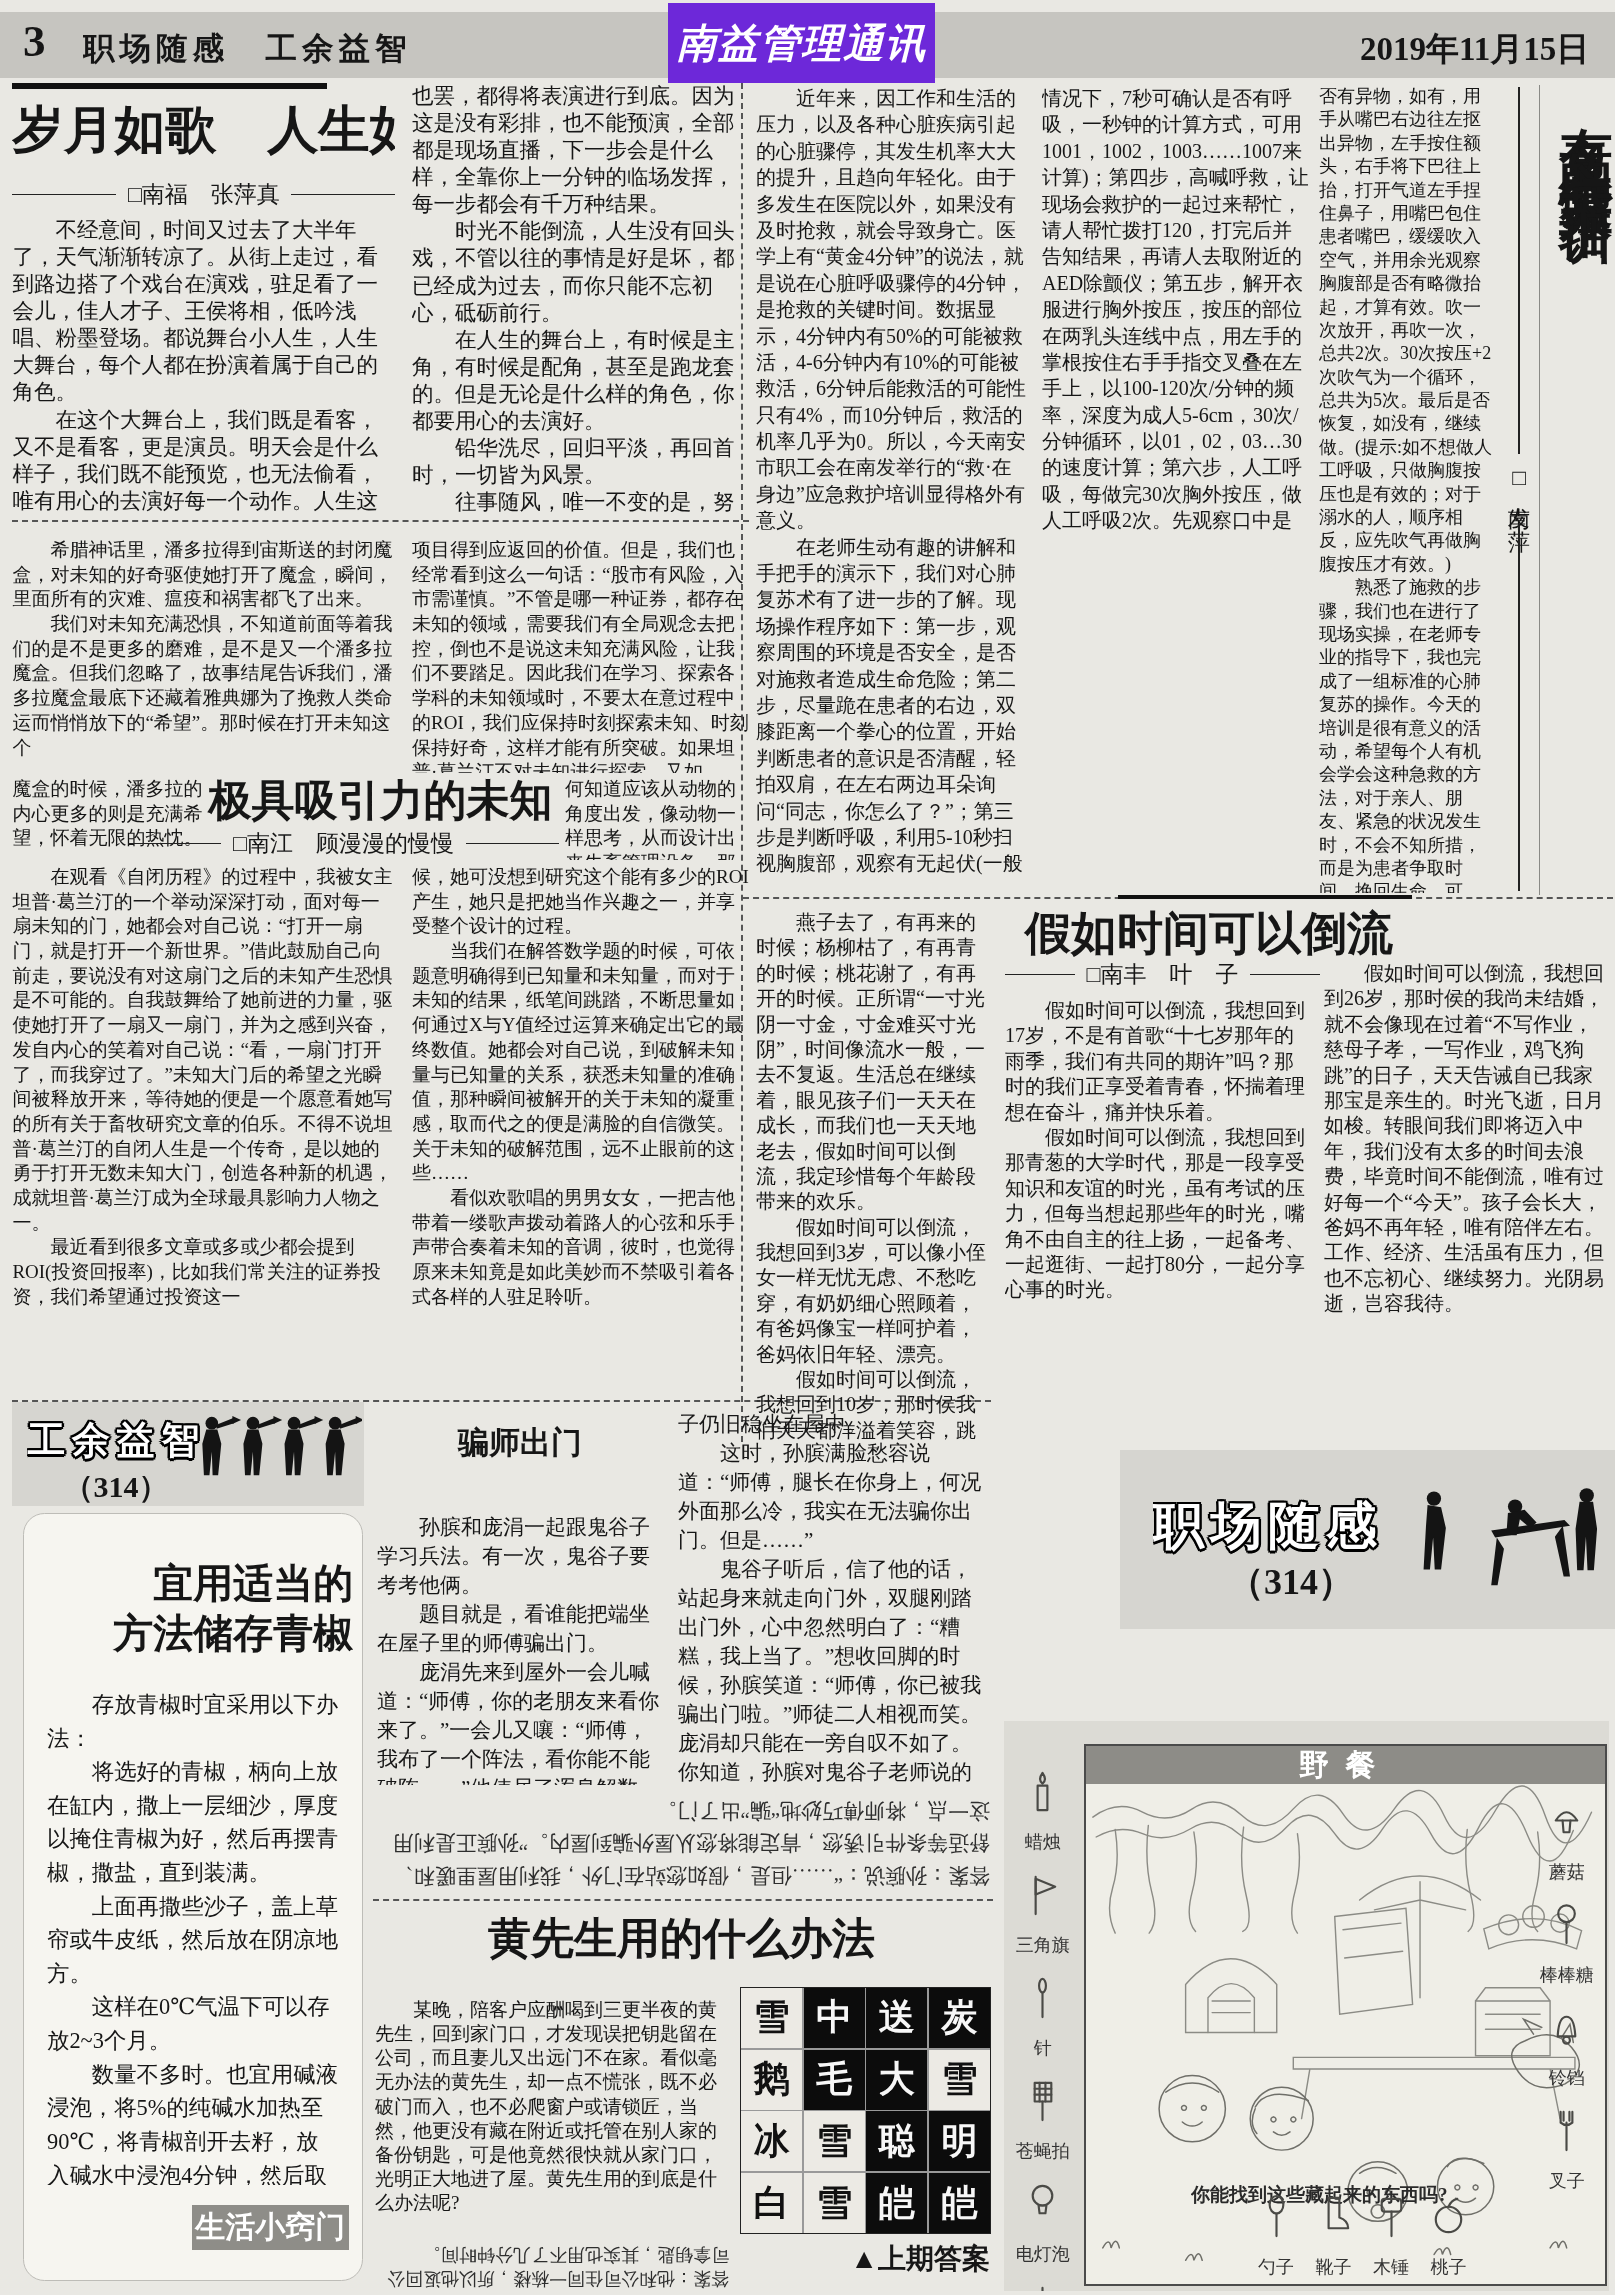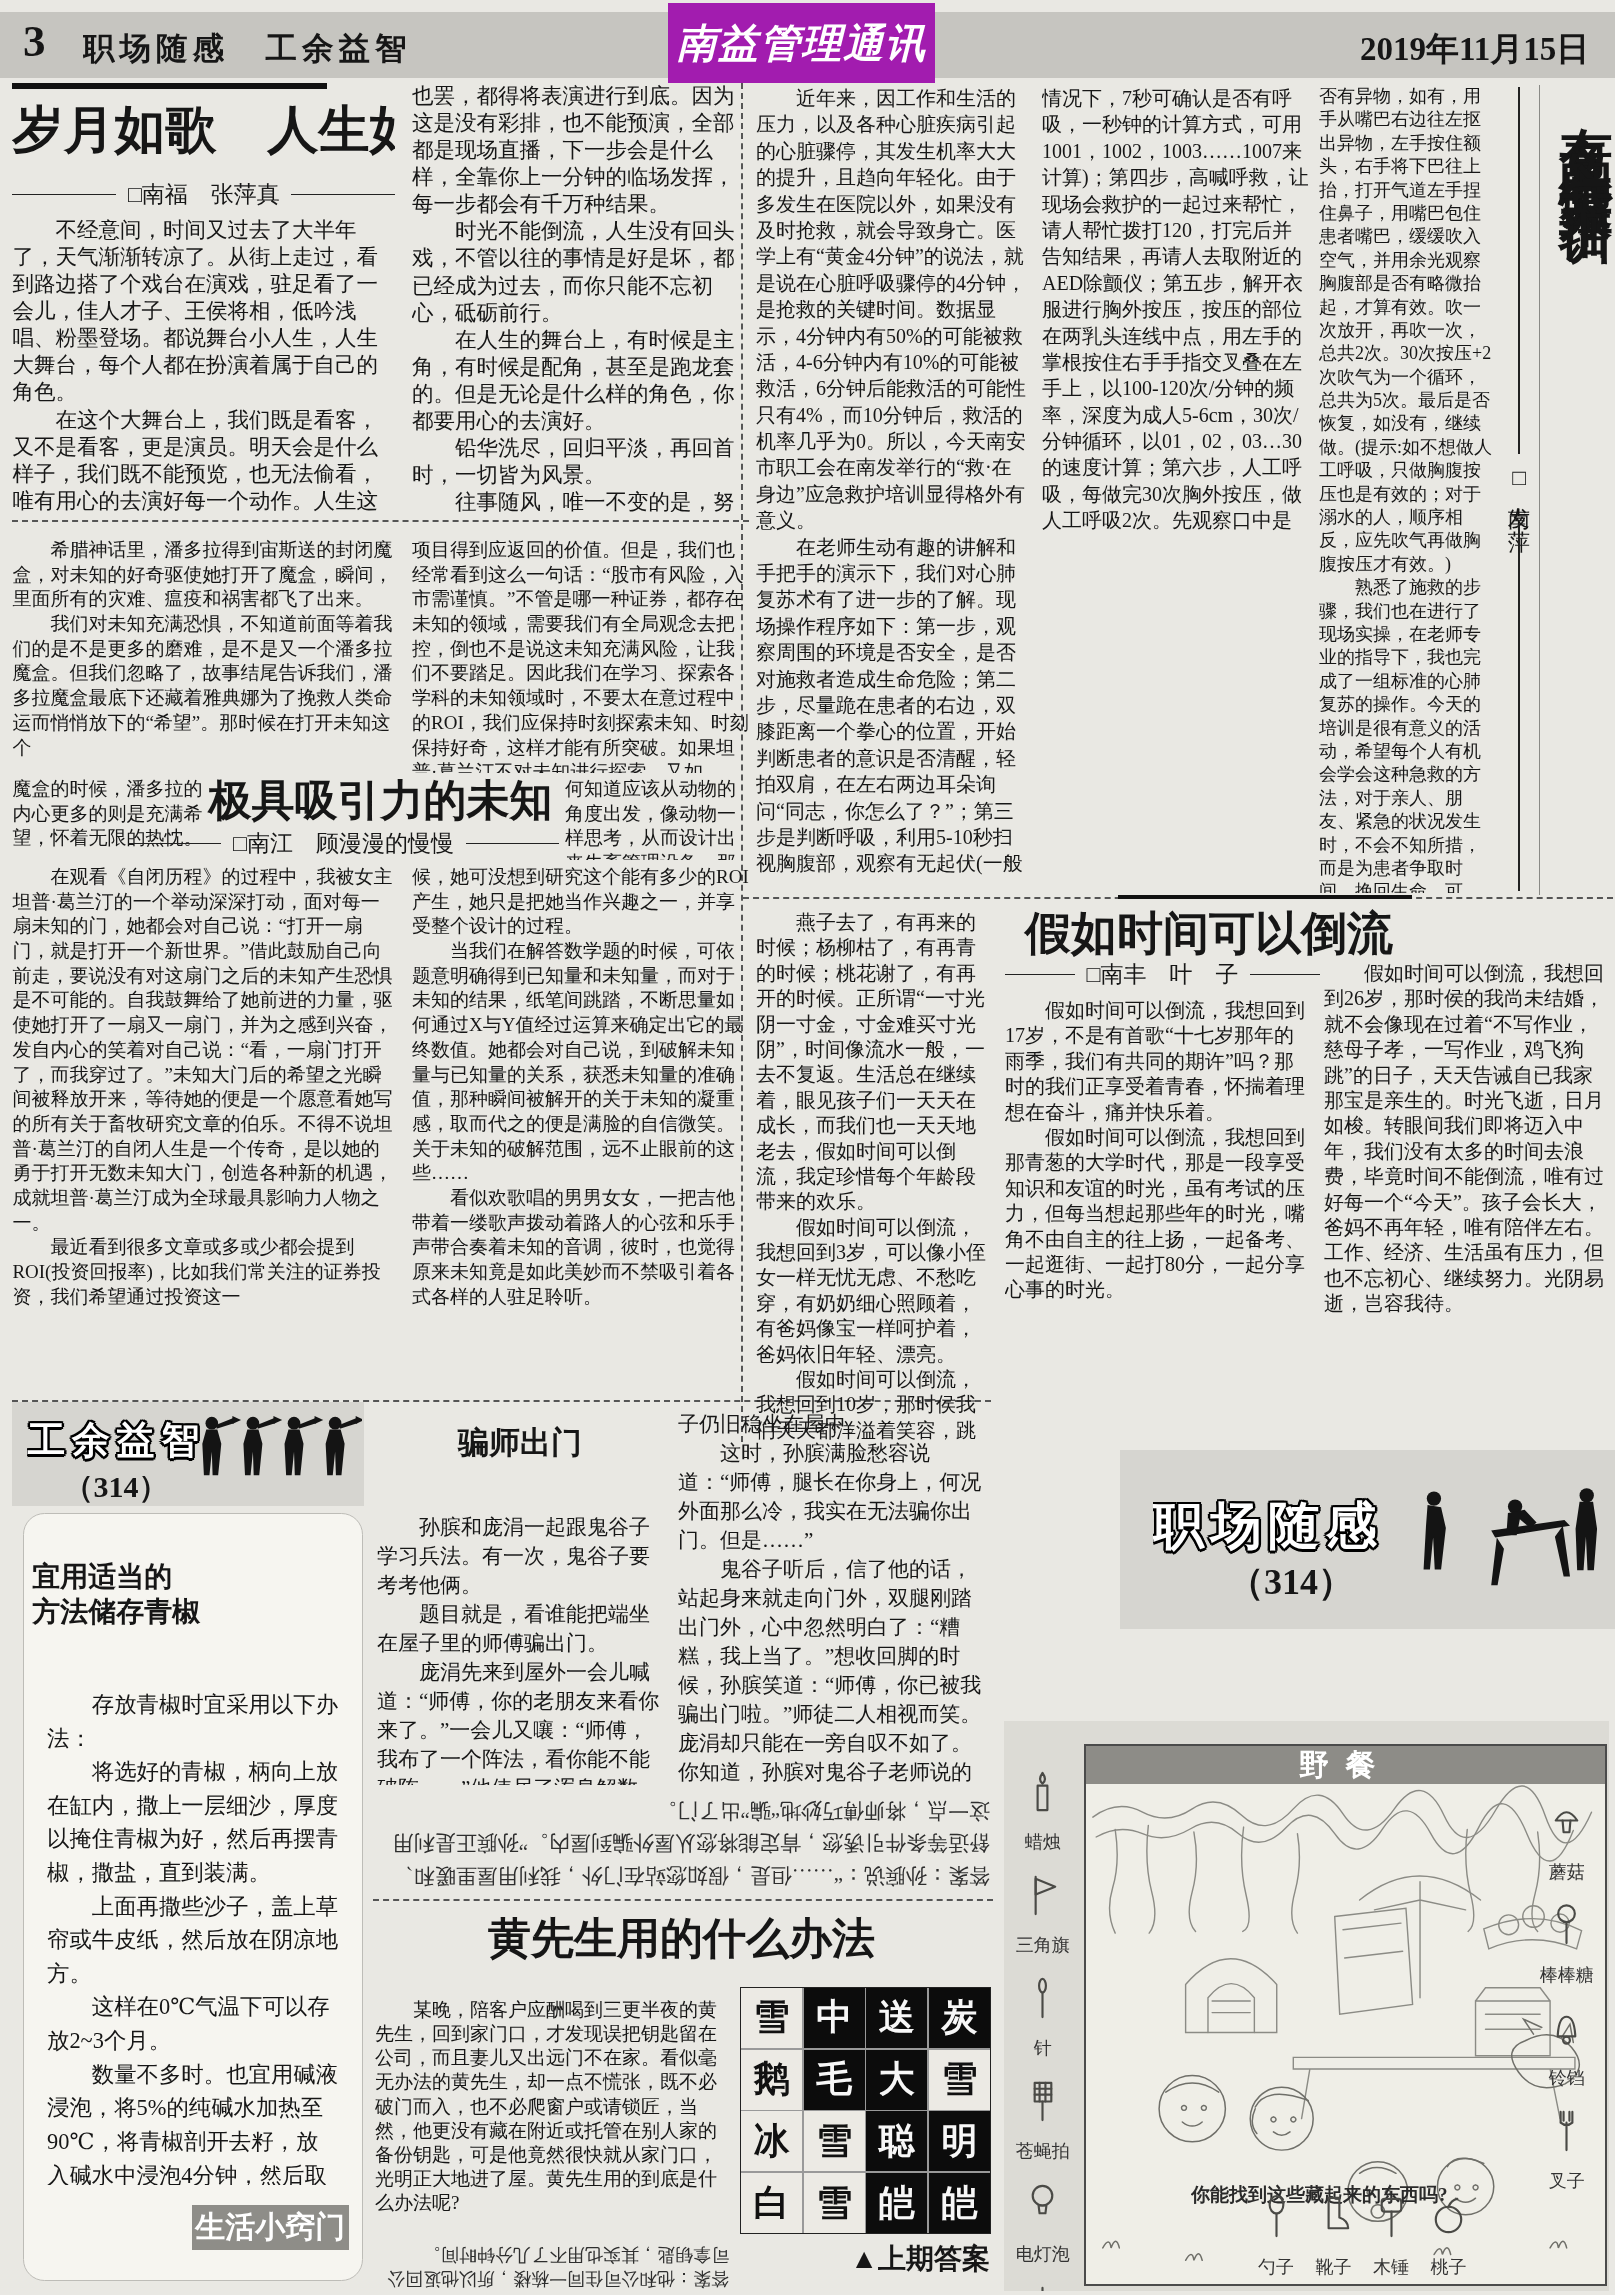--- a/index.html
+++ b/index.html
@@ -5,21 +5,21 @@
   html,body{margin:0;padding:0;}
   body{width:1615px;height:2295px;background:#e9e8e3;font-family:"Liberation Serif","DejaVu Serif",serif;color:#161616;}
   .page{position:relative;width:1615px;height:2295px;overflow:hidden;}
   .abs{position:absolute;overflow:hidden;}
   .para{margin:0;text-indent:2em;}
   .noind{text-indent:0;}
   
   .hdr{left:0;top:11.6px;width:1615px;height:66px;background:#c6c5c0;}
   .pageno{left:23px;top:15px;font-size:45px;font-weight:900;}
   .sections{left:83px;top:28px;font-size:31.5px;font-weight:900;letter-spacing:5px;}
-  .masthead{left:668px;top:3.3px;width:267px;height:80px;background:#a21caf;color:#fff;
+  .masthead{left:668px;top:3.3px;width:267px;height:80px;background:#6d28d9;color:#fff;
     display:flex;align-items:center;justify-content:center;font-size:40px;font-weight:700;font-style:italic;letter-spacing:1.7px;}
   .dateline{left:1360px;top:26.5px;font-size:33px;font-weight:700;}
   
   .bar{background:#111;}
   .dash-h{border-top:2.5px dashed #555;height:0;}
   .dash-v{border-left:2.5px dashed #555;width:0;}
   
   .h1{font-weight:900;text-align:center;white-space:nowrap;}
   .byline{display:flex;align-items:center;gap:11.6px;font-size:23px;}
   .byline .rl{flex:1;border-top:1.7px solid #222;}
@@ -39,21 +39,21 @@
   .v-bywrap .vr{width:1.7px;background:#222;flex:1;}
   .v-byline{writing-mode:vertical-rl;text-orientation:upright;font-size:22.4px;white-space:nowrap;}
   
   .badge{background:#d6d5d0;}
   .bubble{font-family:"DejaVu Sans","Liberation Sans",sans-serif;font-weight:900;color:#fff;
     text-shadow:2.5px 0 #000,-2.5px 0 #000,0 2.5px #000,0 -2.5px #000,1.7px 1.7px #000,-1.7px -1.7px #000,1.7px -1.7px #000,-1.7px 1.7px #000;
     letter-spacing:6.6px;white-space:nowrap;}
   .issue{font-weight:900;}
   
   .qbox{background:#f6f5f0;border:1.7px solid #bdbcb7;border-radius:21.5px;}
-  .qtitle{font-size:28px;font-weight:900;text-align:left;line-height:1.25;}
+  .qtitle{font-size:40px;font-weight:900;text-align:right;line-height:1.25;}
   .tag{background:#8e8d88;color:#fff;font-weight:900;font-size:30px;display:flex;align-items:center;justify-content:center;}
   .flip{transform:rotate(180deg);color:#2e2e2e;}
   
   .idiom-grid{display:grid;grid-template-columns:repeat(4,1fr);grid-template-rows:repeat(4,1fr);border:1.7px solid #222;background:#999;gap:1.7px;}
   .gcell{display:flex;align-items:center;justify-content:center;font-size:36px;font-weight:700;background:#eceae4;color:#111;}
   .gcell.dark{background:#0c0c0c;color:#f7f7f7;}
   .prevans{font-size:28px;font-weight:900;text-align:right;}
   
   .pboard{background:#dcdbd5;}
   .pframe{border:2.5px solid #4b4b4b;background:#efeee7;}

